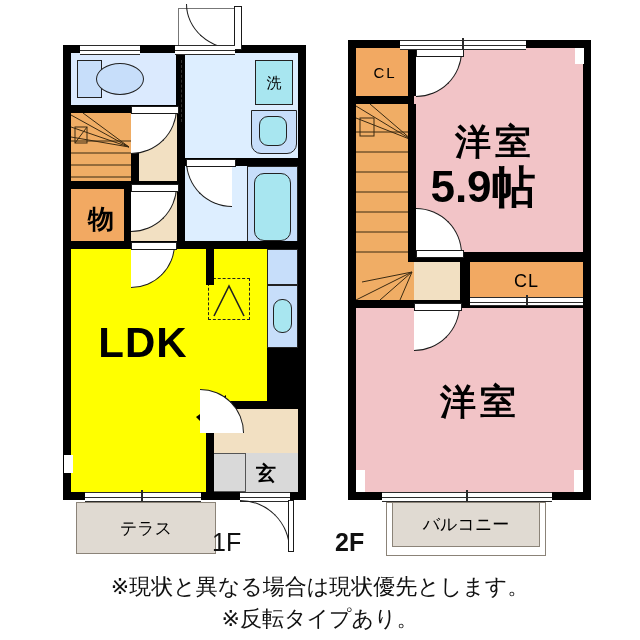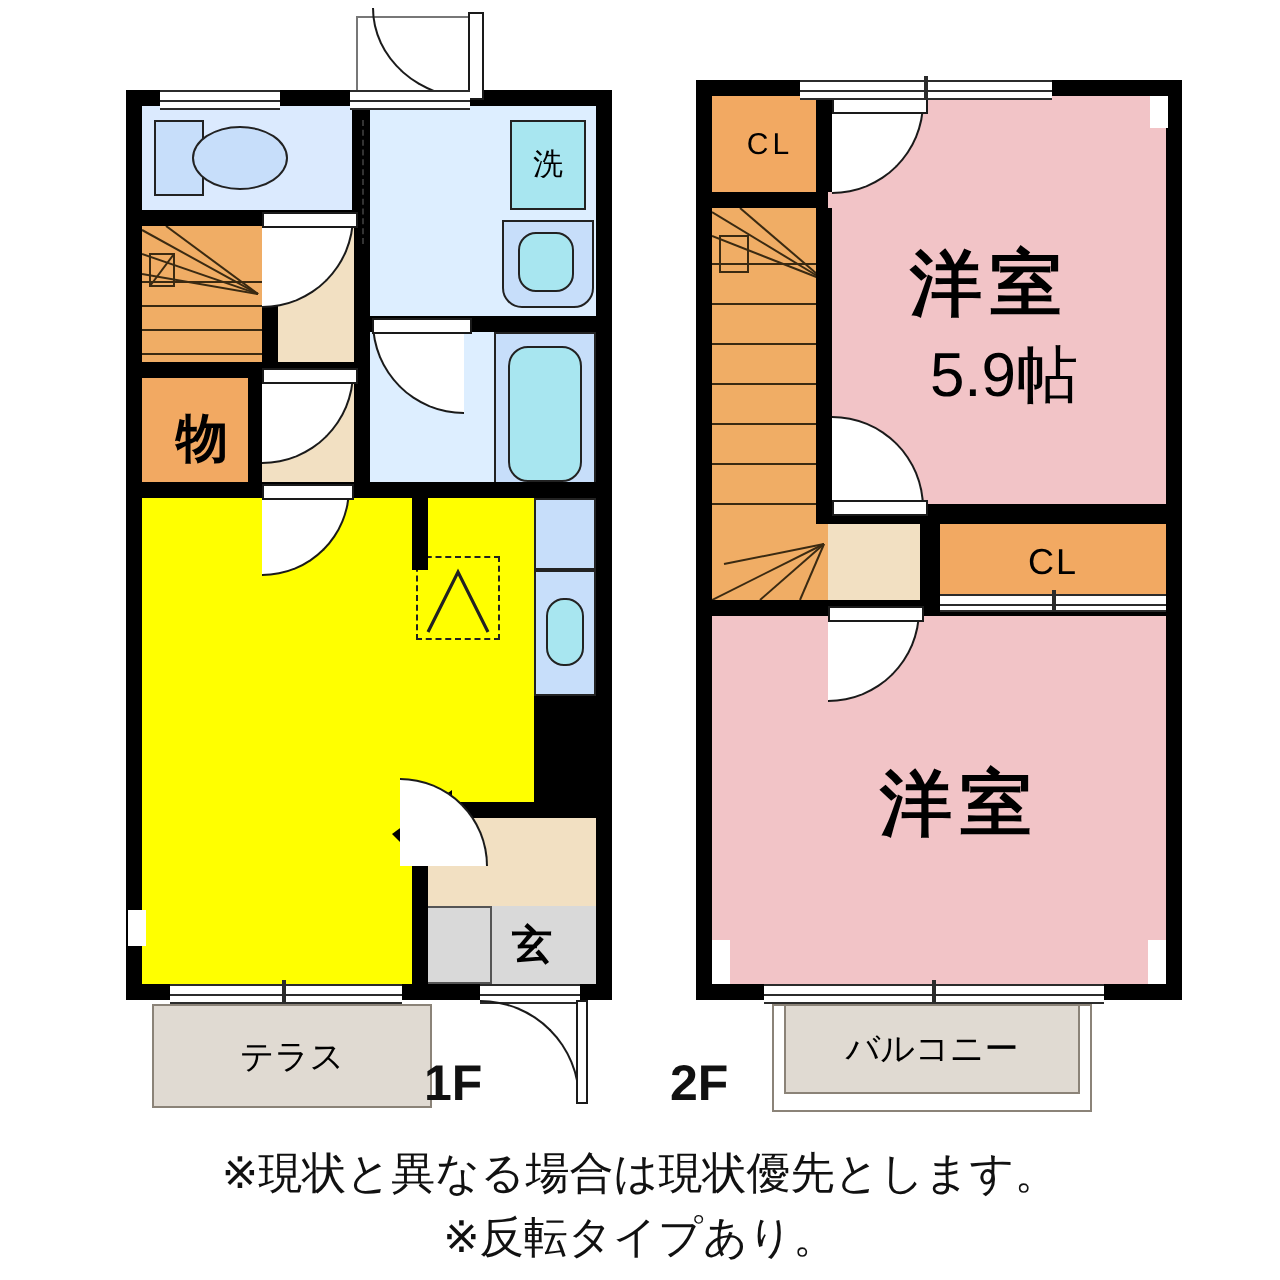--- a/index.html
+++ b/index.html
@@ -166,23 +166,24 @@
     <div class="win" style="left:85px;top:492px;width:116px;height:8px;"></div>
     <div class="sash" style="left:141px;top:490px;width:2px;height:12px;"></div>
 
     <div class="win" style="left:240px;top:492px;width:50px;height:8px;"></div>
     <div class="swing sw-tr" style="left:240px;top:500px;width:50px;height:50px;background:transparent;"></div>
     <div class="doorleaf" style="left:288px;top:500px;width:4px;height:50px;"></div>
 
     <div class="thin f-terrace" style="left:76px;top:502px;width:140px;height:52px;border-color:#8b8378;"></div>
     <div class="lbl" style="left:76px;top:502px;width:140px;height:52px;font-size:17px;">テラス</div>
 
+    <div class="lbl" style="left:78px;top:320px;width:130px;height:46px;font-size:42px;font-weight:bold;letter-spacing:1px;">LDK</div>
     <div class="lbl" style="left:71px;top:189px;width:60px;height:60px;font-size:26px;font-weight:bold;">物</div>
     <div class="lbl" style="left:240px;top:455px;width:52px;height:36px;font-size:20px;font-weight:bold;">玄</div>
-    <div class="floortag" style="left:212px;top:528px;font-size:25px;font-weight:bold;">1F</div>
+    <div class="floortag" style="left:212px;top:528px;font-size:25px;font-weight:normal;">1F</div>
   </div>
 
   <div class="plan" id="f2" style="left:330px;top:0;width:310px;height:570px;">
 
     <div class="wall" style="left:18px;top:40px;width:243px;height:460px;"></div>
 
     <div class="room f-tatami" style="left:26px;top:48px;width:227px;height:204px;"></div>
     <div class="room f-white" style="left:245px;top:48px;width:9px;height:16px;"></div>
 
     <div class="room f-tatami" style="left:26px;top:308px;width:227px;height:184px;"></div>
@@ -239,21 +240,21 @@
     <div class="sash" style="left:132px;top:38px;width:2px;height:12px;"></div>
 
     <div class="win" style="left:52px;top:492px;width:170px;height:8px;"></div>
     <div class="sash" style="left:136px;top:490px;width:2px;height:12px;"></div>
 
     <div class="thin" style="left:56px;top:502px;width:160px;height:54px;border-color:#8b8378;background:#fff;"></div>
     <div class="thin f-terrace" style="left:62px;top:502px;width:148px;height:45px;border-color:#8b8378;"></div>
     <div class="lbl" style="left:62px;top:502px;width:148px;height:45px;font-size:17px;">バルコニー</div>
 
     <div class="lbl" style="left:95px;top:118px;width:140px;height:48px;font-size:36px;font-weight:bold;letter-spacing:4px;">洋室</div>
-    <div class="lbl" style="left:102px;top:163px;width:140px;height:48px;font-size:31px;font-weight:normal;">5.9帖</div>
+    <div class="lbl" style="left:83px;top:163px;width:140px;height:48px;font-size:44px;font-weight:bold;">5.9帖</div>
 
     <div class="lbl" style="left:80px;top:378px;width:140px;height:48px;font-size:36px;font-weight:bold;letter-spacing:4px;">洋室</div>
 
     <div class="floortag" style="left:5px;top:528px;font-size:25px;font-weight:bold;">2F</div>
   </div>
 
   <div class="note" style="left:0;top:604px;font-size:22px;">※反転タイプあり。</div>
   <div class="note" style="left:0;top:572px;font-size:22px;">※現状と異なる場合は現状優先とします。</div>
 
 </div>

